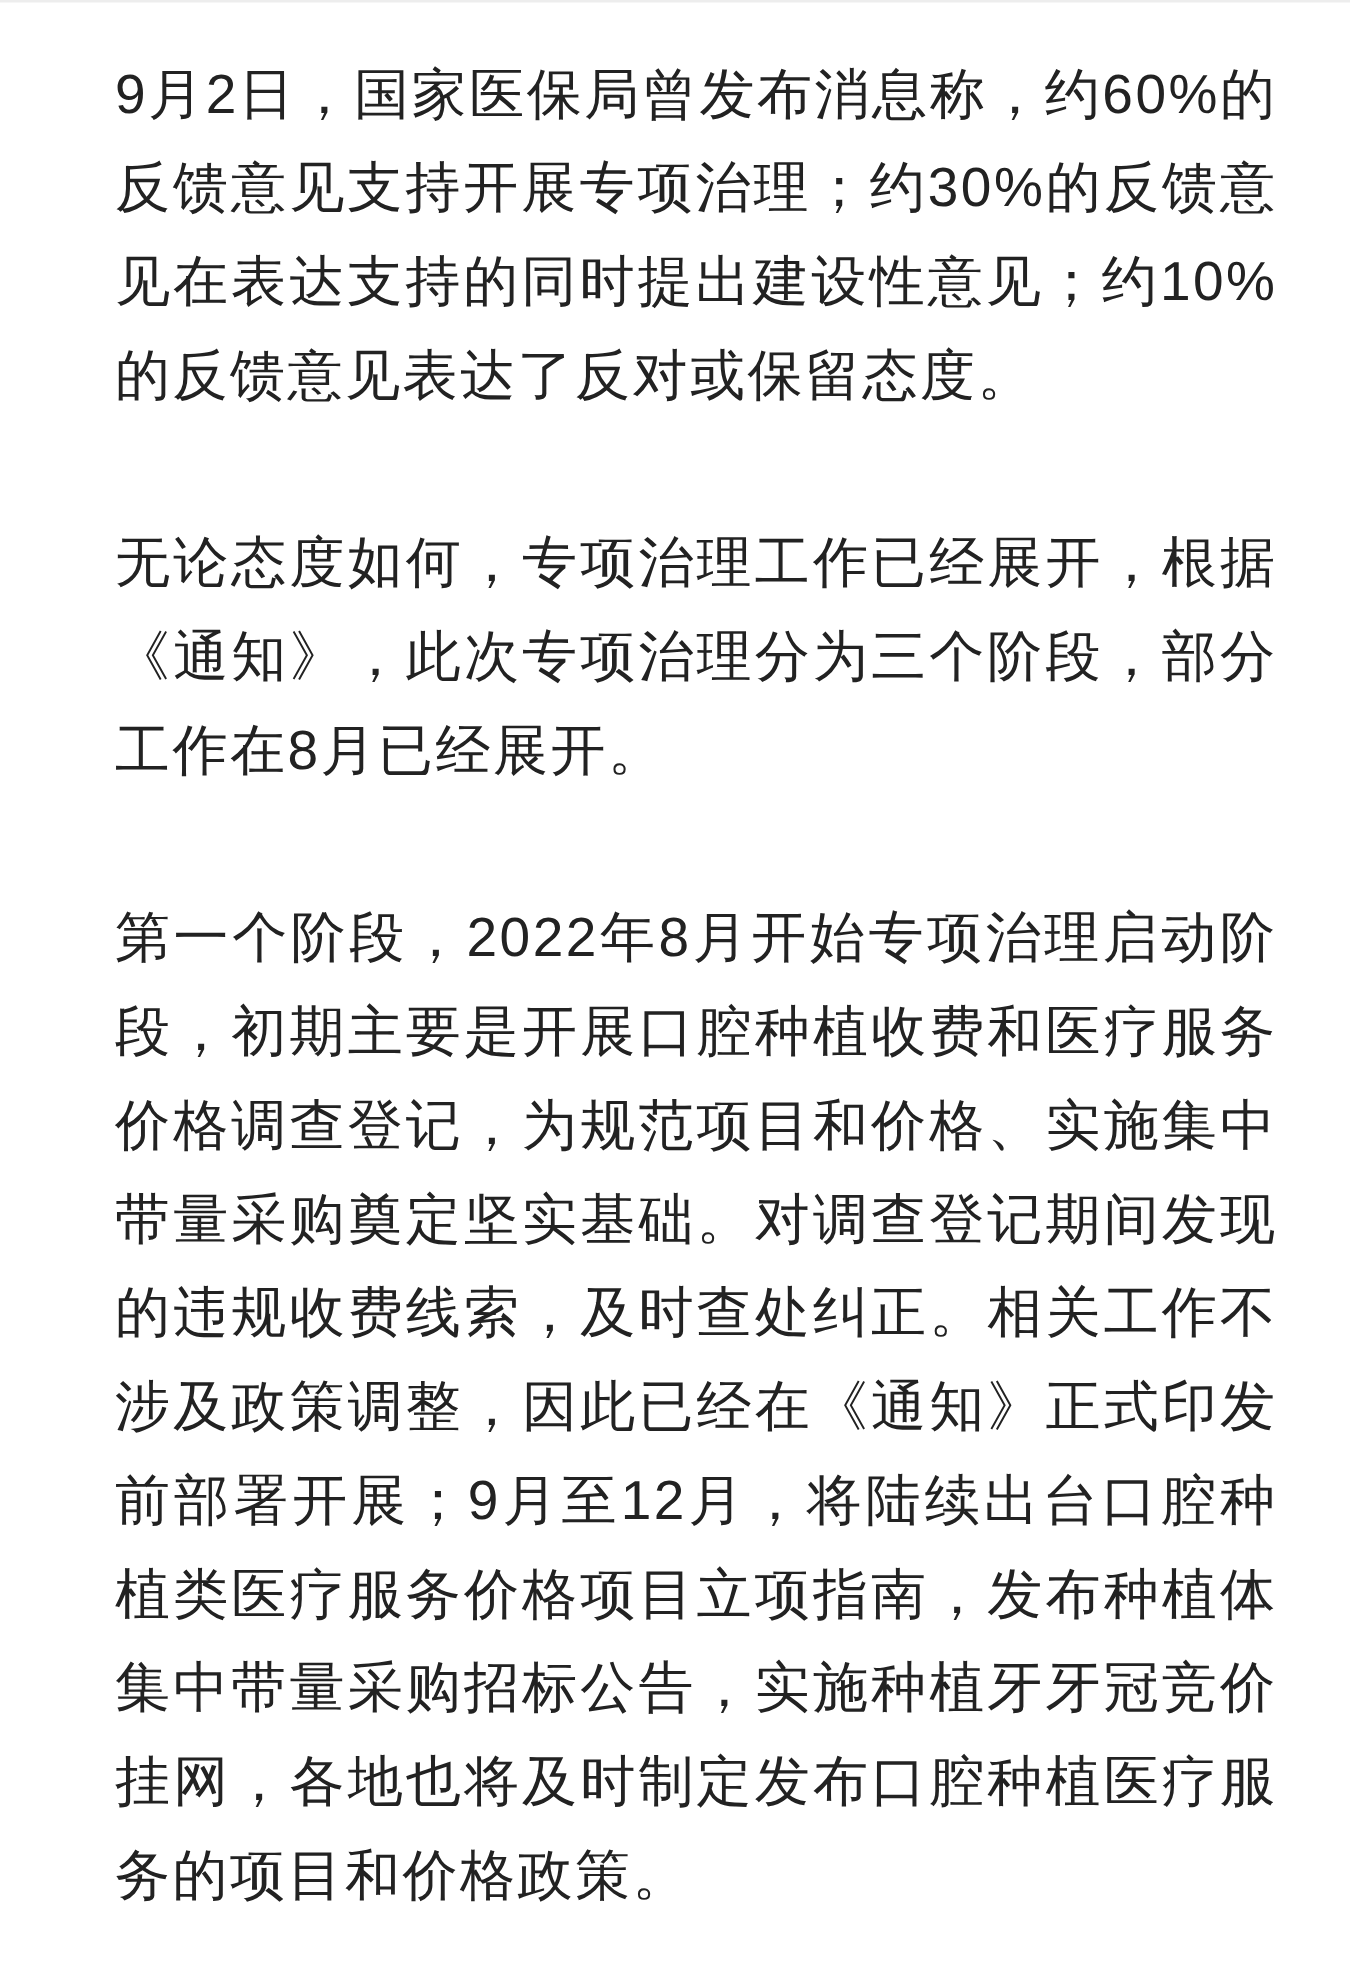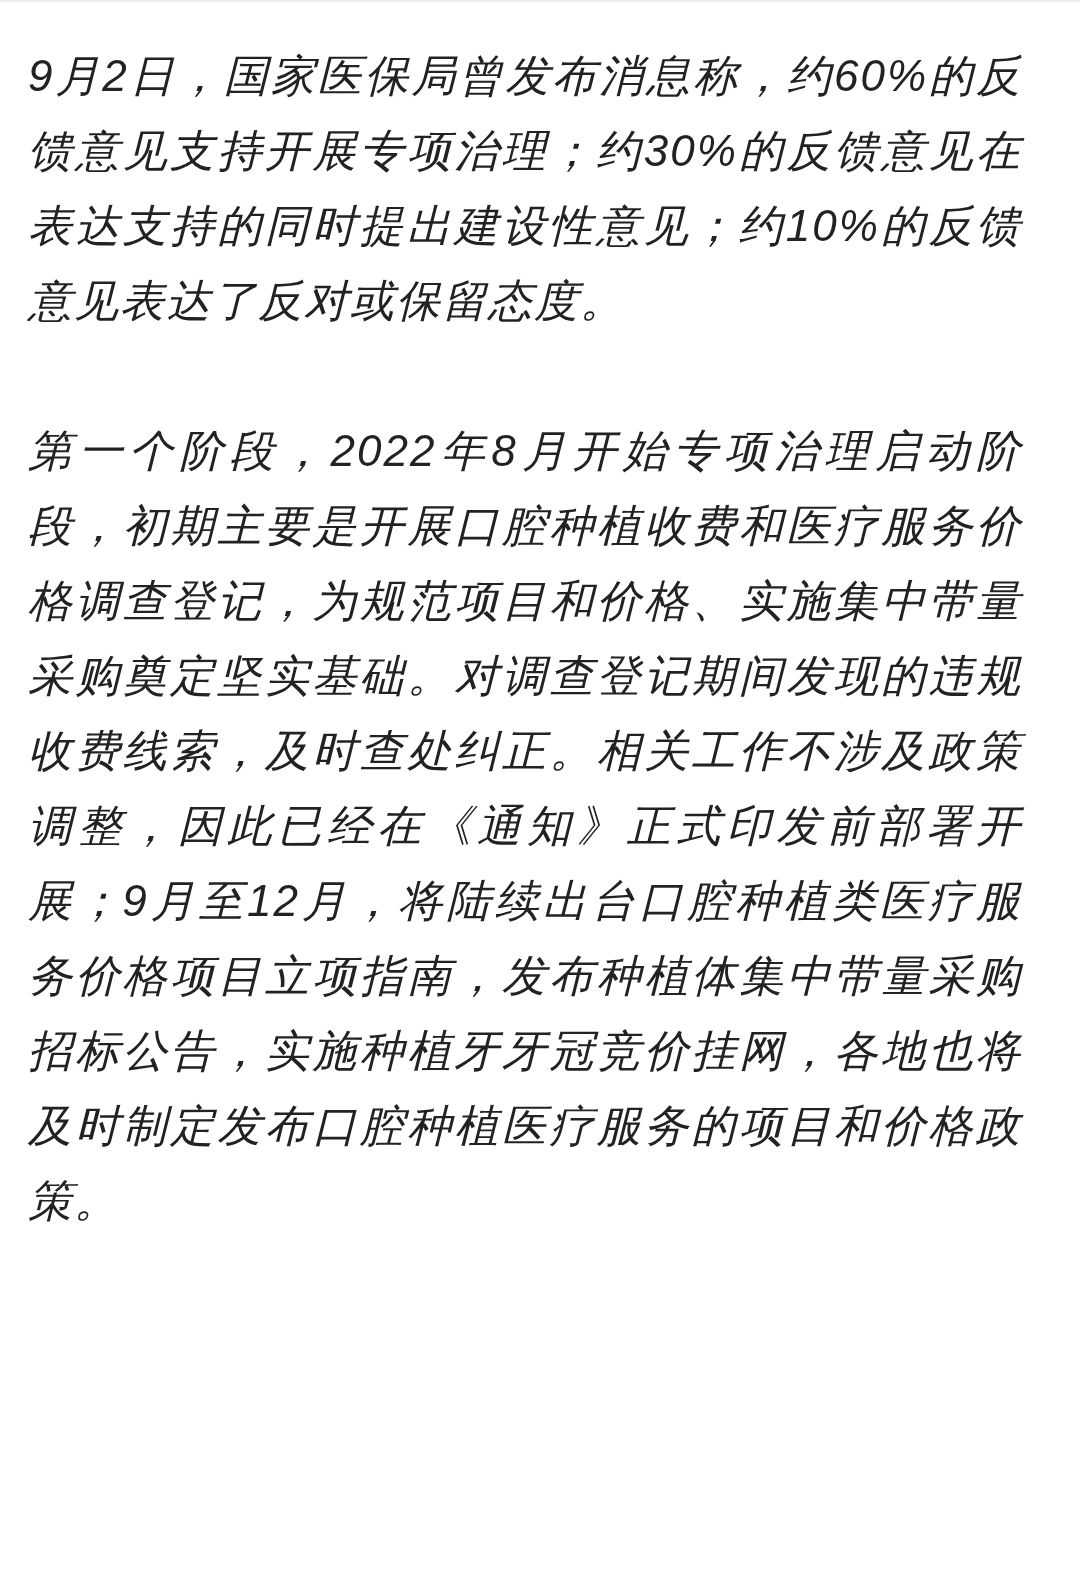--- a/index.html
+++ b/index.html
@@ -14,22 +14,21 @@
     font-family: "Liberation Sans", "DejaVu Sans", sans-serif;
   }
   .page {
     box-sizing: border-box;
     width: 1080px;
     height: 1576px;
     background: #ffffff;
     border-top: 2px solid #ededed;
   }
   .article-body {
-    padding: 36px 58px 0 28px;
-    font-style: italic;
+    padding: 36px 58px 0 92px;
   }
   .article-body p.para {
     margin: 0 0 75px 0;
     font-size: 44px;
     line-height: 75px;
     letter-spacing: 2px;
     color: #222222;
     text-align: justify;
     text-justify: inter-ideograph;
     font-weight: 400;
@@ -39,15 +38,16 @@
   .article-body p.para:last-child {
     margin-bottom: 0;
   }
 </style>
 </head>
 <body>
 
 <div class="page">
   <article class="article-body">
     <p class="para">9月2日，国家医保局曾发布消息称，约60%的反馈意见支持开展专项治理；约30%的反馈意见在表达支持的同时提出建设性意见；约10%的反馈意见表达了反对或保留态度。</p>
+    <p class="para">无论态度如何，专项治理工作已经展开，根据《通知》，此次专项治理分为三个阶段，部分工作在8月已经展开。</p>
     <p class="para">第一个阶段，2022年8月开始专项治理启动阶段，初期主要是开展口腔种植收费和医疗服务价格调查登记，为规范项目和价格、实施集中带量采购奠定坚实基础。对调查登记期间发现的违规收费线索，及时查处纠正。相关工作不涉及政策调整，因此已经在《通知》正式印发前部署开展；9月至12月，将陆续出台口腔种植类医疗服务价格项目立项指南，发布种植体集中带量采购招标公告，实施种植牙牙冠竞价挂网，各地也将及时制定发布口腔种植医疗服务的项目和价格政策。</p>
   </article>
 </div>
 
 </body></html>

